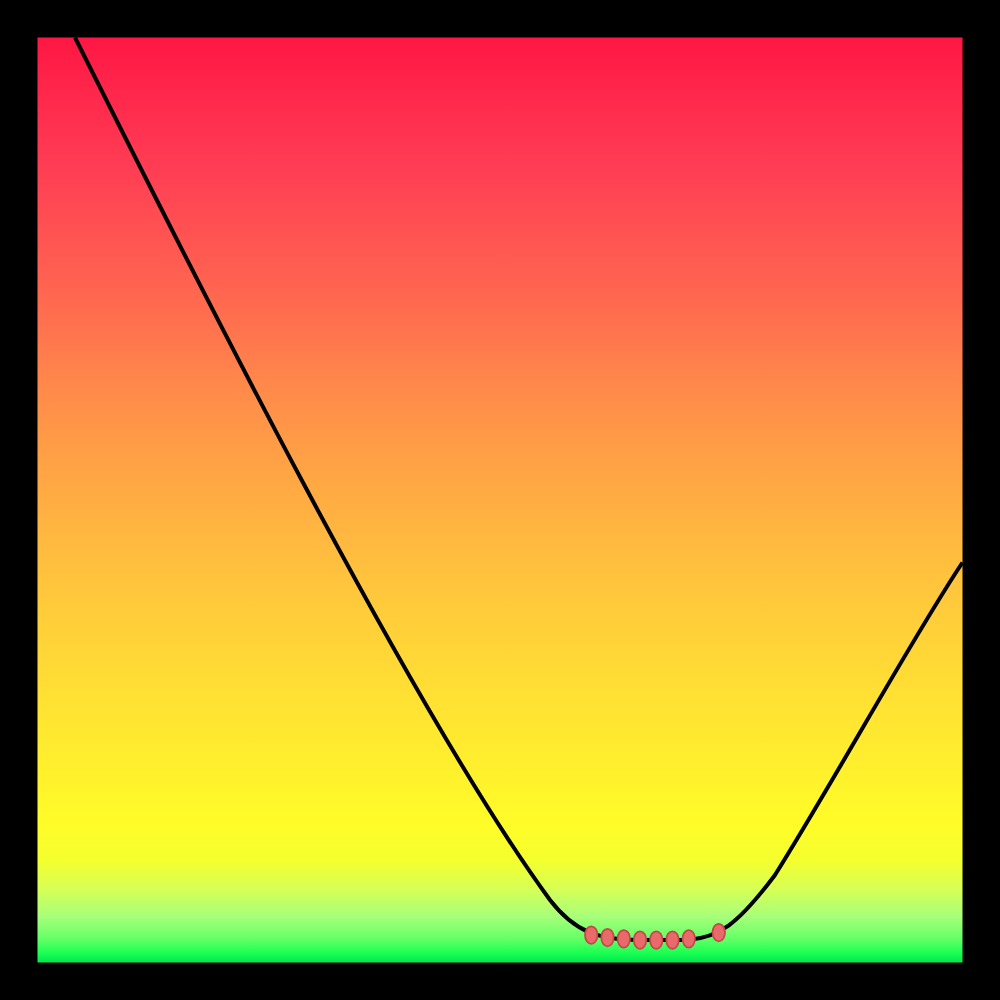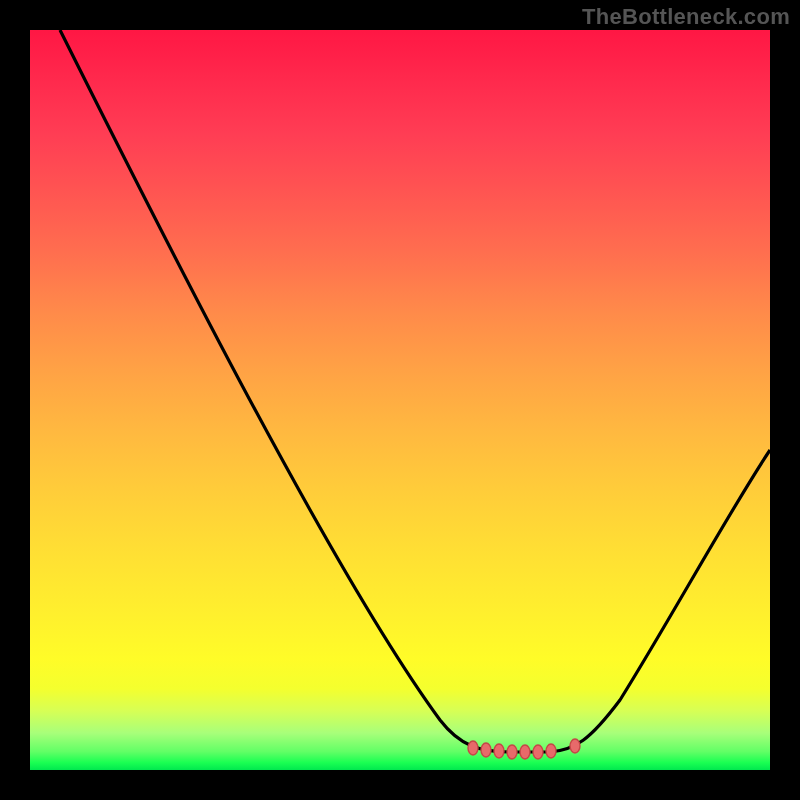--- a/index.html
+++ b/index.html
@@ -62,21 +62,20 @@
     width: 740px;
     height: 740px;
     overflow: visible;
   }
 </style>
 </head>
 <body>
 
 <div class="frame">
 
-  <div class="watermark">TheBottleneck.com</div>
 
   <div class="plot-area">
     <svg class="curves" viewBox="0 0 740 740" preserveAspectRatio="none">
 
       <path d="M 30 0
                C 120 180, 300 540, 410 690
                C 430 716, 450 722, 480 722
                L 520 722" fill="none" stroke="#000" stroke-width="3.2"></path>
 
       <path d="M 520 722

